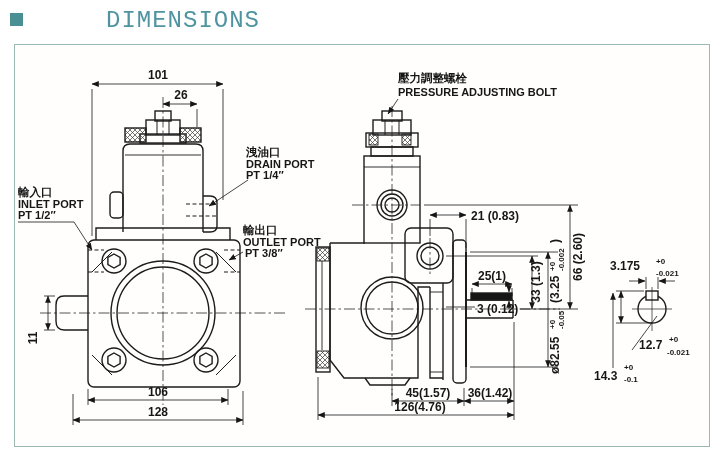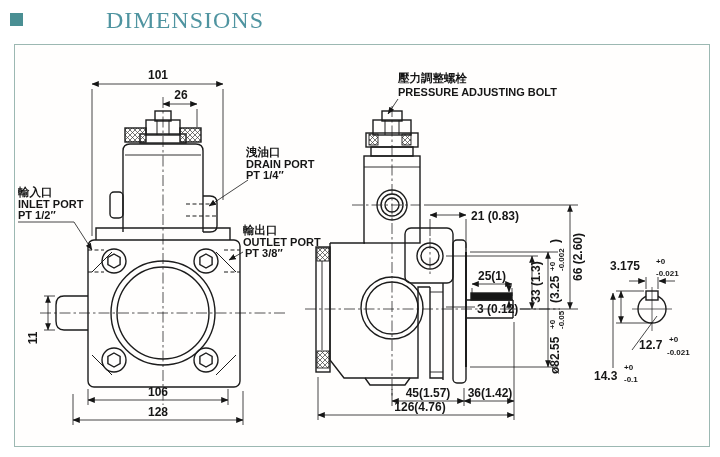--- a/index.html
+++ b/index.html
@@ -3,21 +3,21 @@
 <meta charset="utf-8">
 <style>
   html,body{margin:0;padding:0;background:#fff;}
   body{width:720px;height:457px;position:relative;overflow:hidden;
        font-family:"Liberation Sans",sans-serif;}
   .header{position:absolute;left:0;top:0;width:720px;height:44px;}
   .bullet{position:absolute;left:10px;top:13px;width:13px;height:13px;background:#4a8f93;}
   .title-cjk{position:absolute;left:30px;top:1px;font-size:28px;font-weight:bold;
              color:#4a8f93;letter-spacing:1px;font-family:"DejaVu Sans",sans-serif;}
   .title-en{position:absolute;left:106px;top:7px;font-size:24px;color:#4f94a0;
-            font-family:Liberation Serif, serif;letter-spacing:1px;}
+            font-family:Liberation Mono, monospace;letter-spacing:1px;}
   .frame{position:absolute;left:14px;top:44px;width:696px;height:403px;
          border:1.6px solid #9cb8b2;background:#fffefd;box-sizing:border-box;}
   svg{position:absolute;left:0;top:0;}
   text{fill:#161616;}
   .dim{font-size:12px;font-weight:bold;}
   .dims{font-size:8px;font-weight:bold;}
   .lbl-cjk{font-size:11.5px;font-weight:bold;font-family:"DejaVu Sans",sans-serif;}
   .lbl-en{font-size:11px;font-weight:bold;}
 </style>
 </head>

